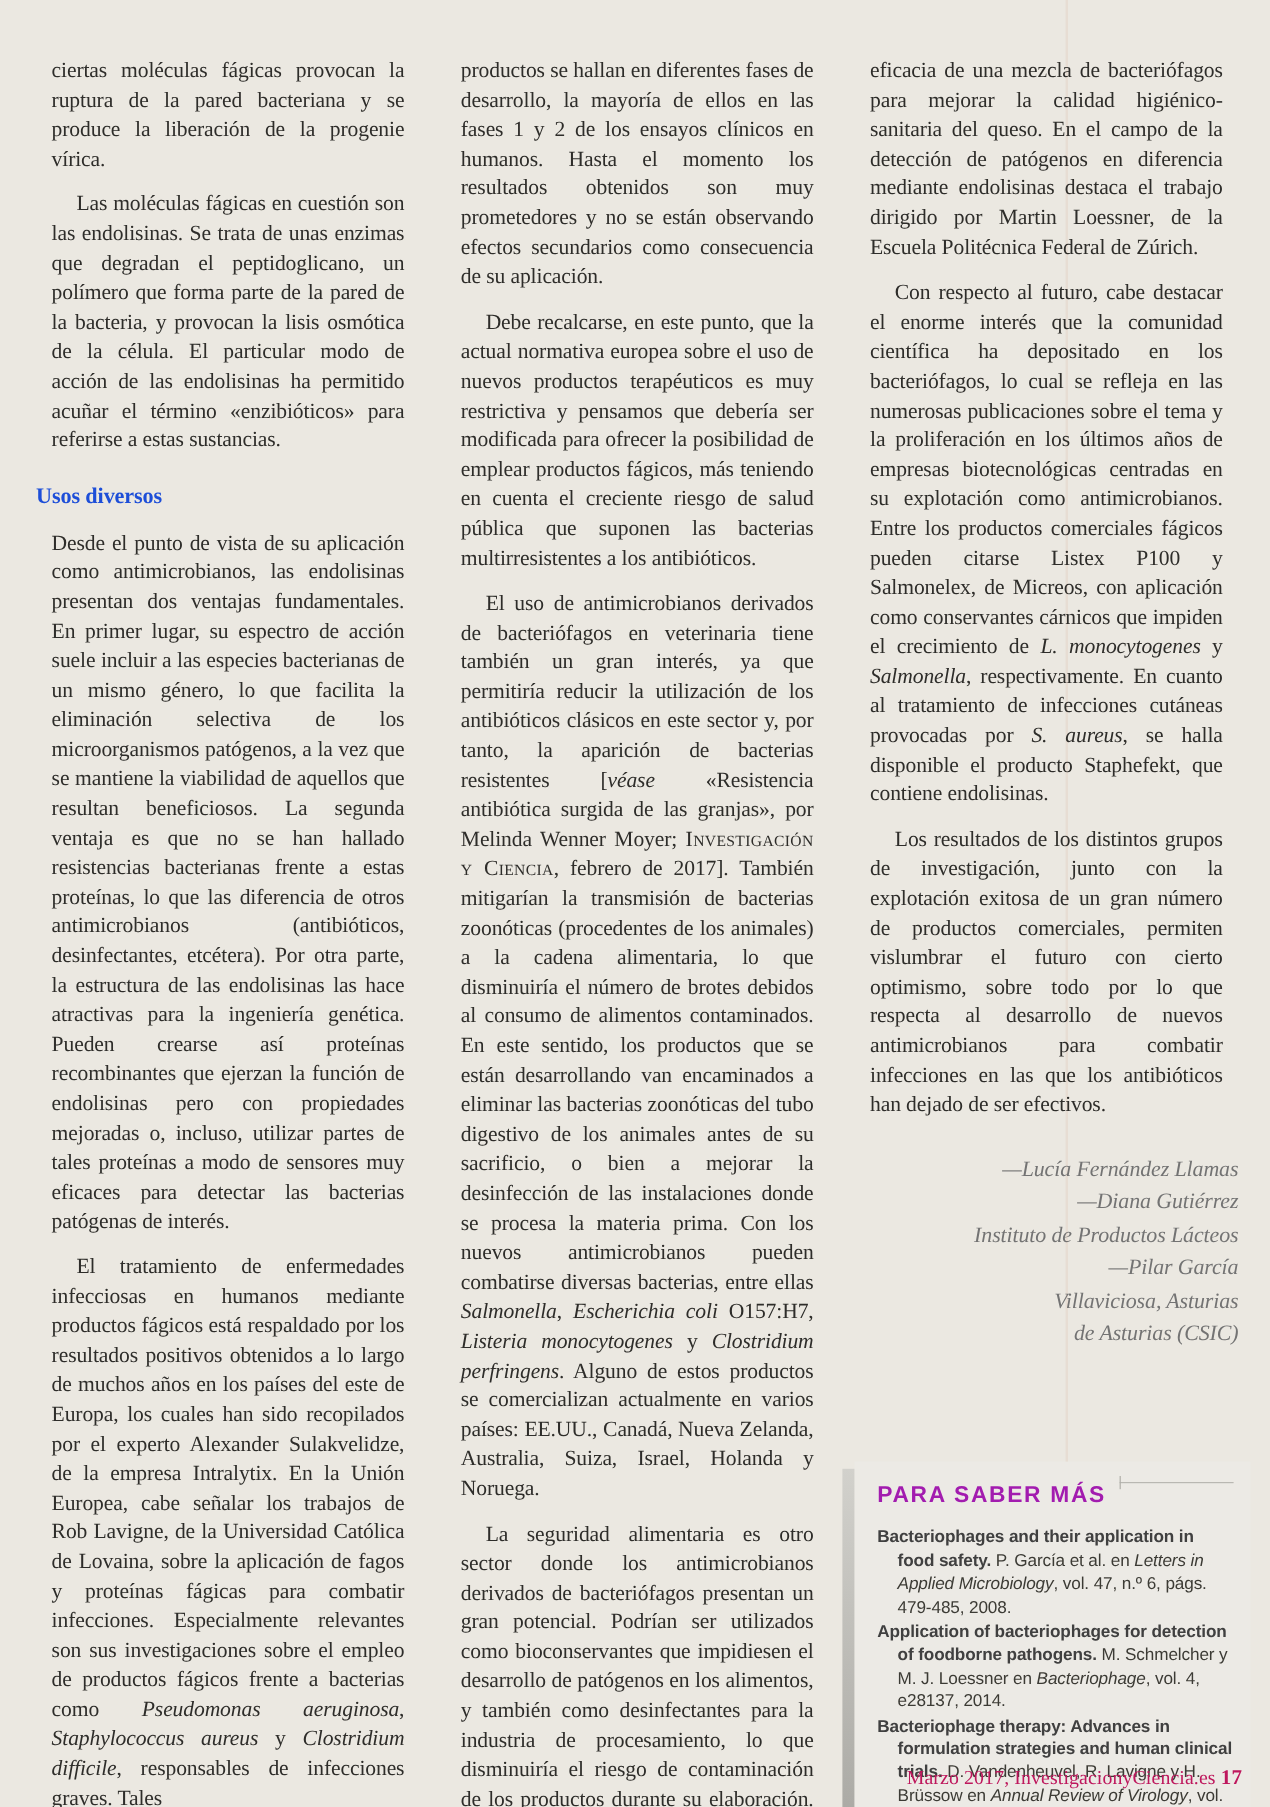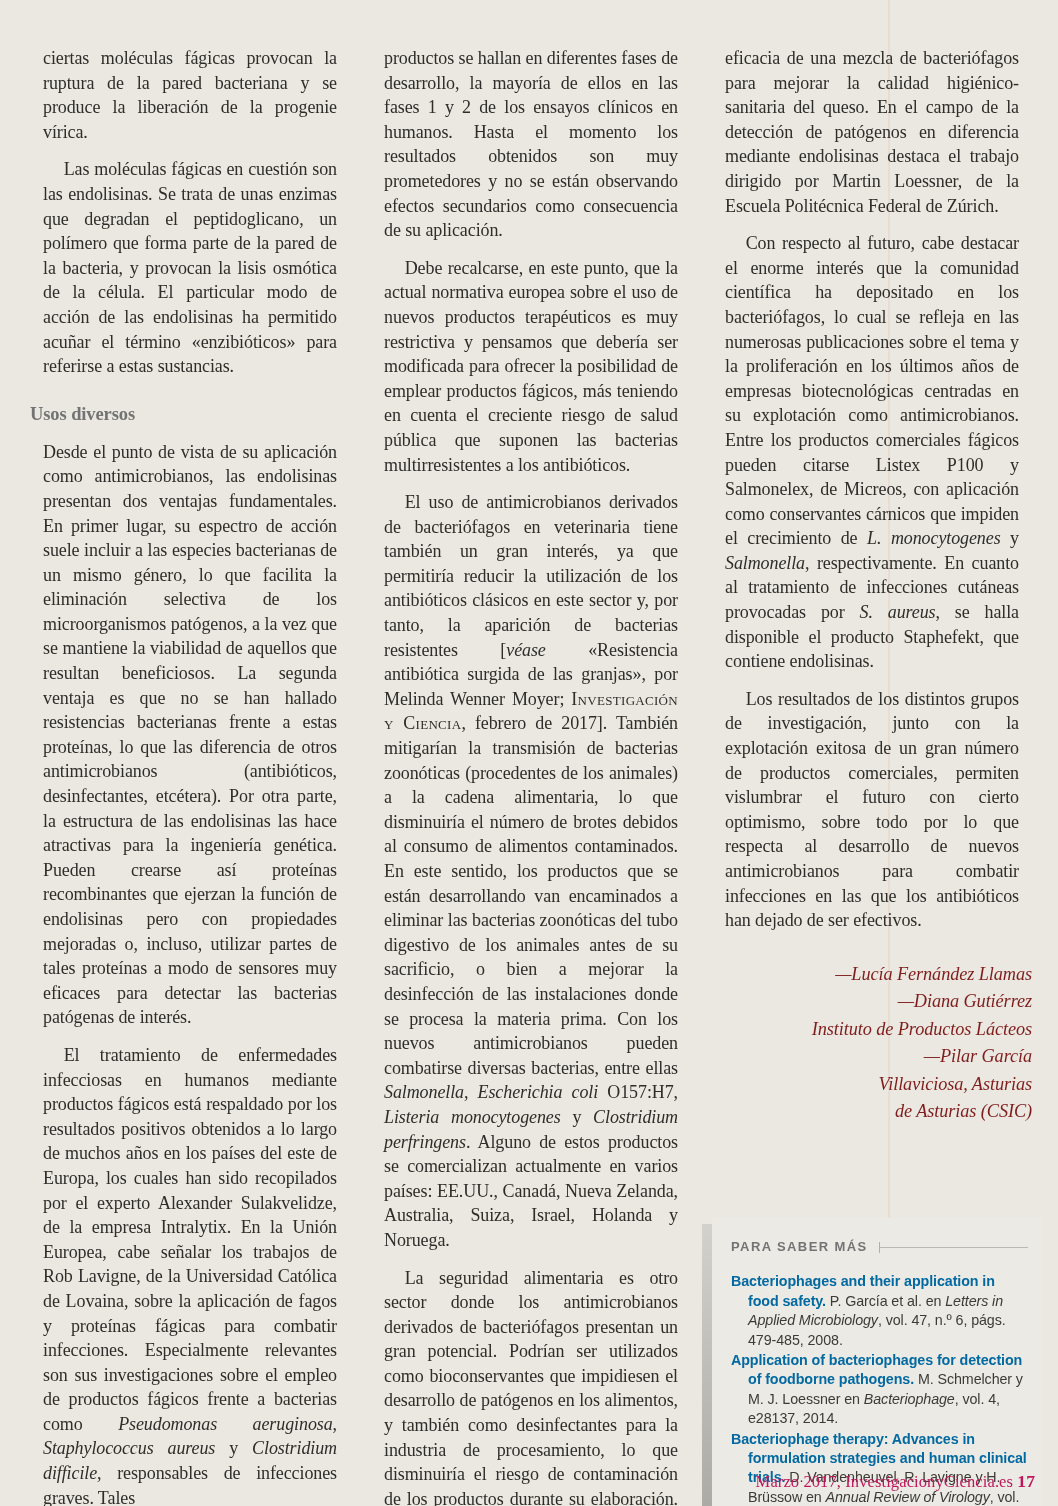--- a/index.html
+++ b/index.html
@@ -26,31 +26,31 @@
     hyphens: auto; -webkit-hyphens: auto;
     letter-spacing: -0.1px;
   }
   .col p { margin: 13px; text-indent: 1.15em; }
   .col p.noindent { text-indent: 0; }
   .col h3 {
     margin: 23px 0 0 0;
     font-size: 18.5px;
     line-height: 25px;
     font-weight: bold;
-    color: #737373;
+    color: #1d4ed8;
     text-align: left;
   }
   .sc { font-variant: small-caps; letter-spacing: 0.3px; }
   .authors {
     margin-top: 28px;
     text-align: right;
     font-style: italic;
     font-size: 18.3px;
     line-height: 27.5px;
-    color: #7f1d1d;
+    color: #737373;
   }
   
   .box {
     position: relative;
     margin-top: 92px;
     margin-right: -10px;
     background: #eceae5;
     padding: 17px 14px 20px 19px;
     font-family: "Liberation Sans", sans-serif;
     text-align: left;
@@ -66,25 +66,25 @@
   .box::after { 
     content: '';
     position: absolute;
     left: -10px; bottom: -13px; right: 6px;
     height: 12px;
     background: #b5b4af;
     clip-path: polygon(0 0, 100% 0, calc(100% - 12px) 100%, 0 100%);
   }
   .box-heading {
     display: flex;
-    align-items: center;
-    font-size: 13px;
+    align-items: flex-start;
+    font-size: 19px;
     font-weight: bold;
     letter-spacing: 1.4px;
-    color: #737373;
+    color: #a21caf;
     margin: 0 0 13px 0;
   }
   .box-heading .rule {
     flex: 1;
     height: 1px;
     background: #b9b8b2;
     margin-left: 11px;
     position: relative;
   }
   .box-heading .rule::before {
@@ -96,21 +96,21 @@
   }
   .box-heading.archive { margin-top: 17px; }
   .ref {
     font-size: 14.3px;
     line-height: 19.4px;
     color: #3c3b35;
     padding-left: 17px;
     text-indent: -17px;
     margin: 0 0 1px 0;
   }
-  .ref-title { font-weight: bold; color: #0369a1; }
+  .ref-title { font-weight: bold; color: #404040; }
   .footer {
     position: absolute;
     right: 23px; bottom: 14px;
     font-size: 16.5px;
     color: #be185d;
     letter-spacing: 0.1px;
   }
   .footer b { font-size: 17.5px; }
   .crease {
     position: absolute;

